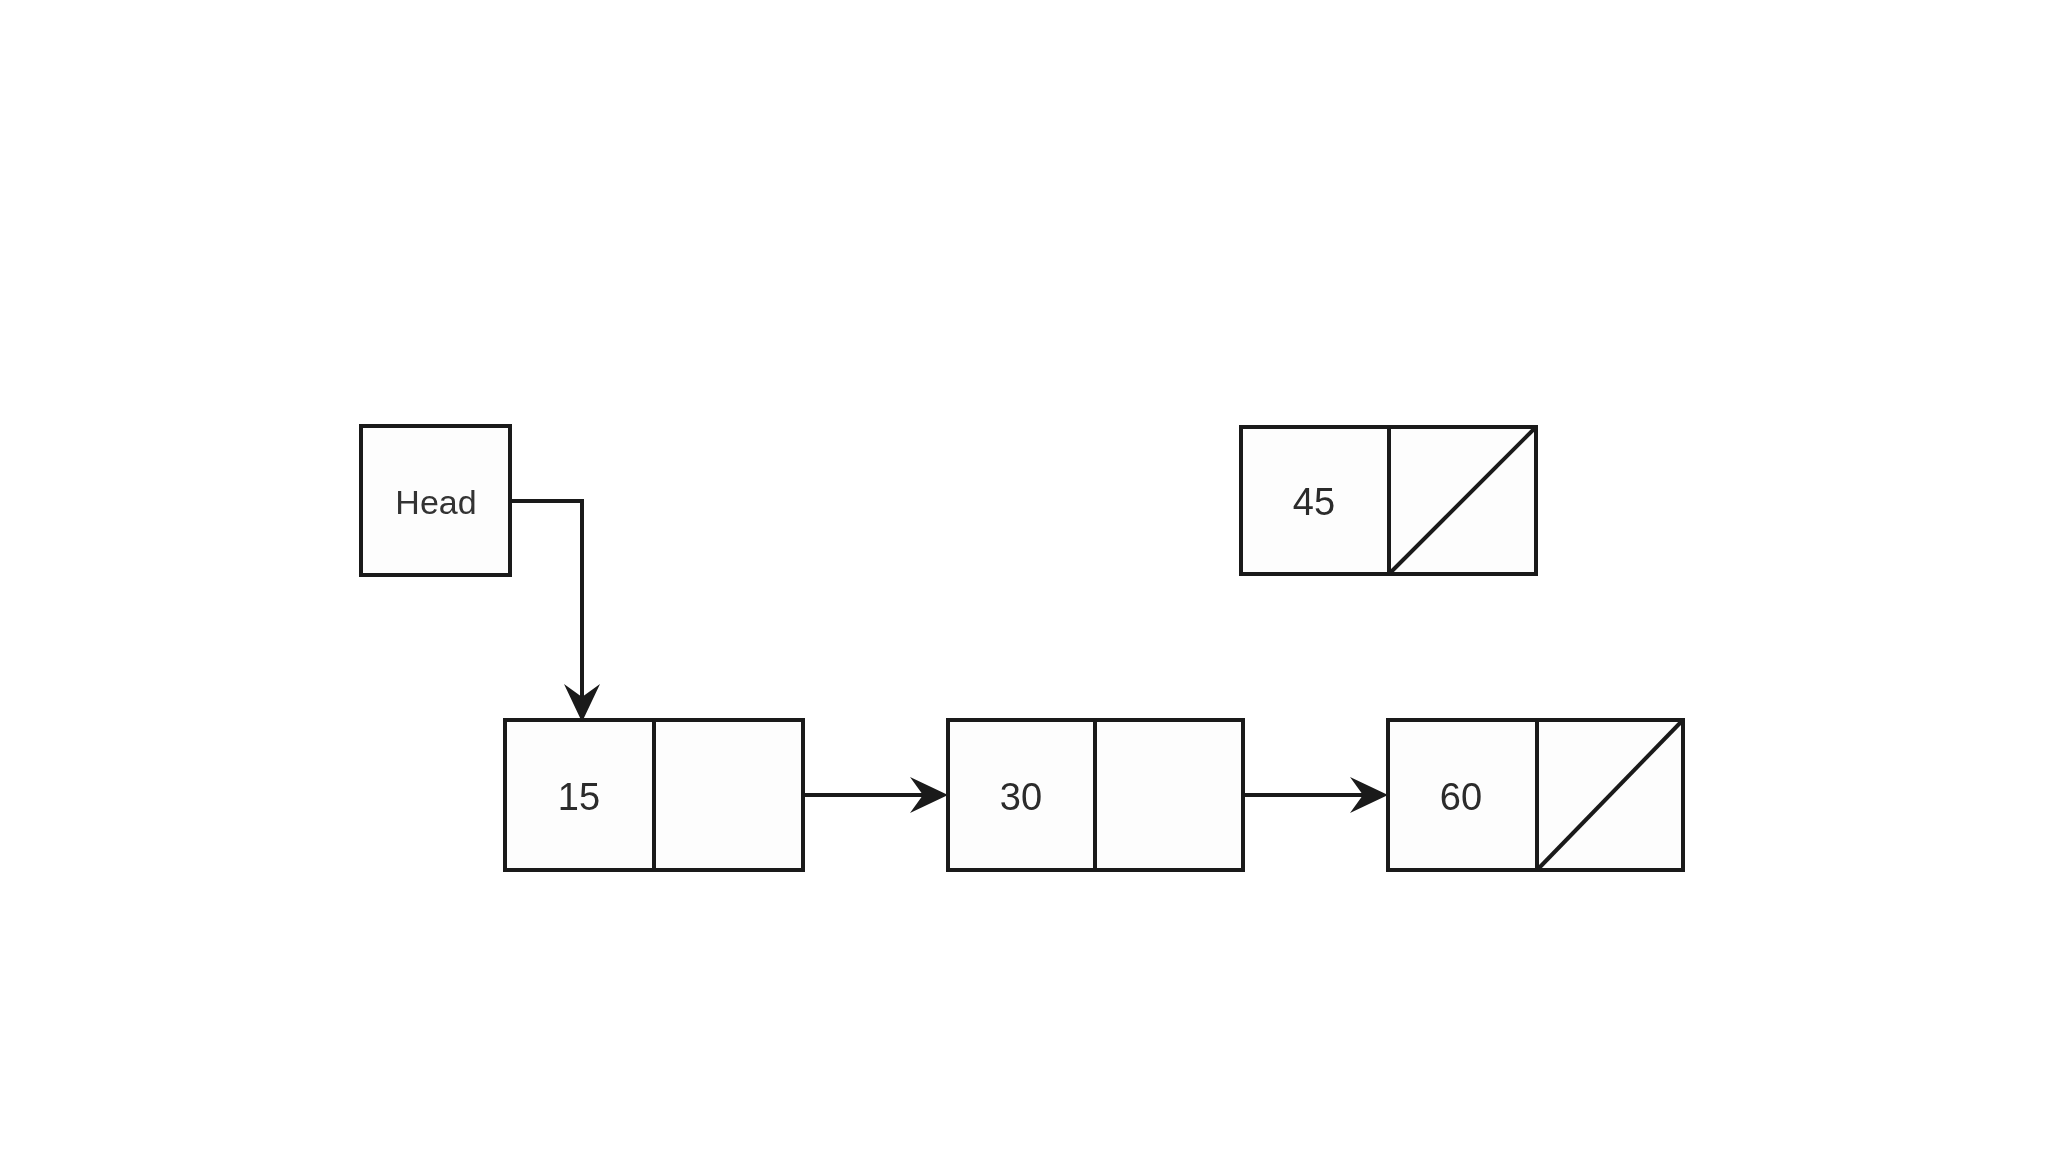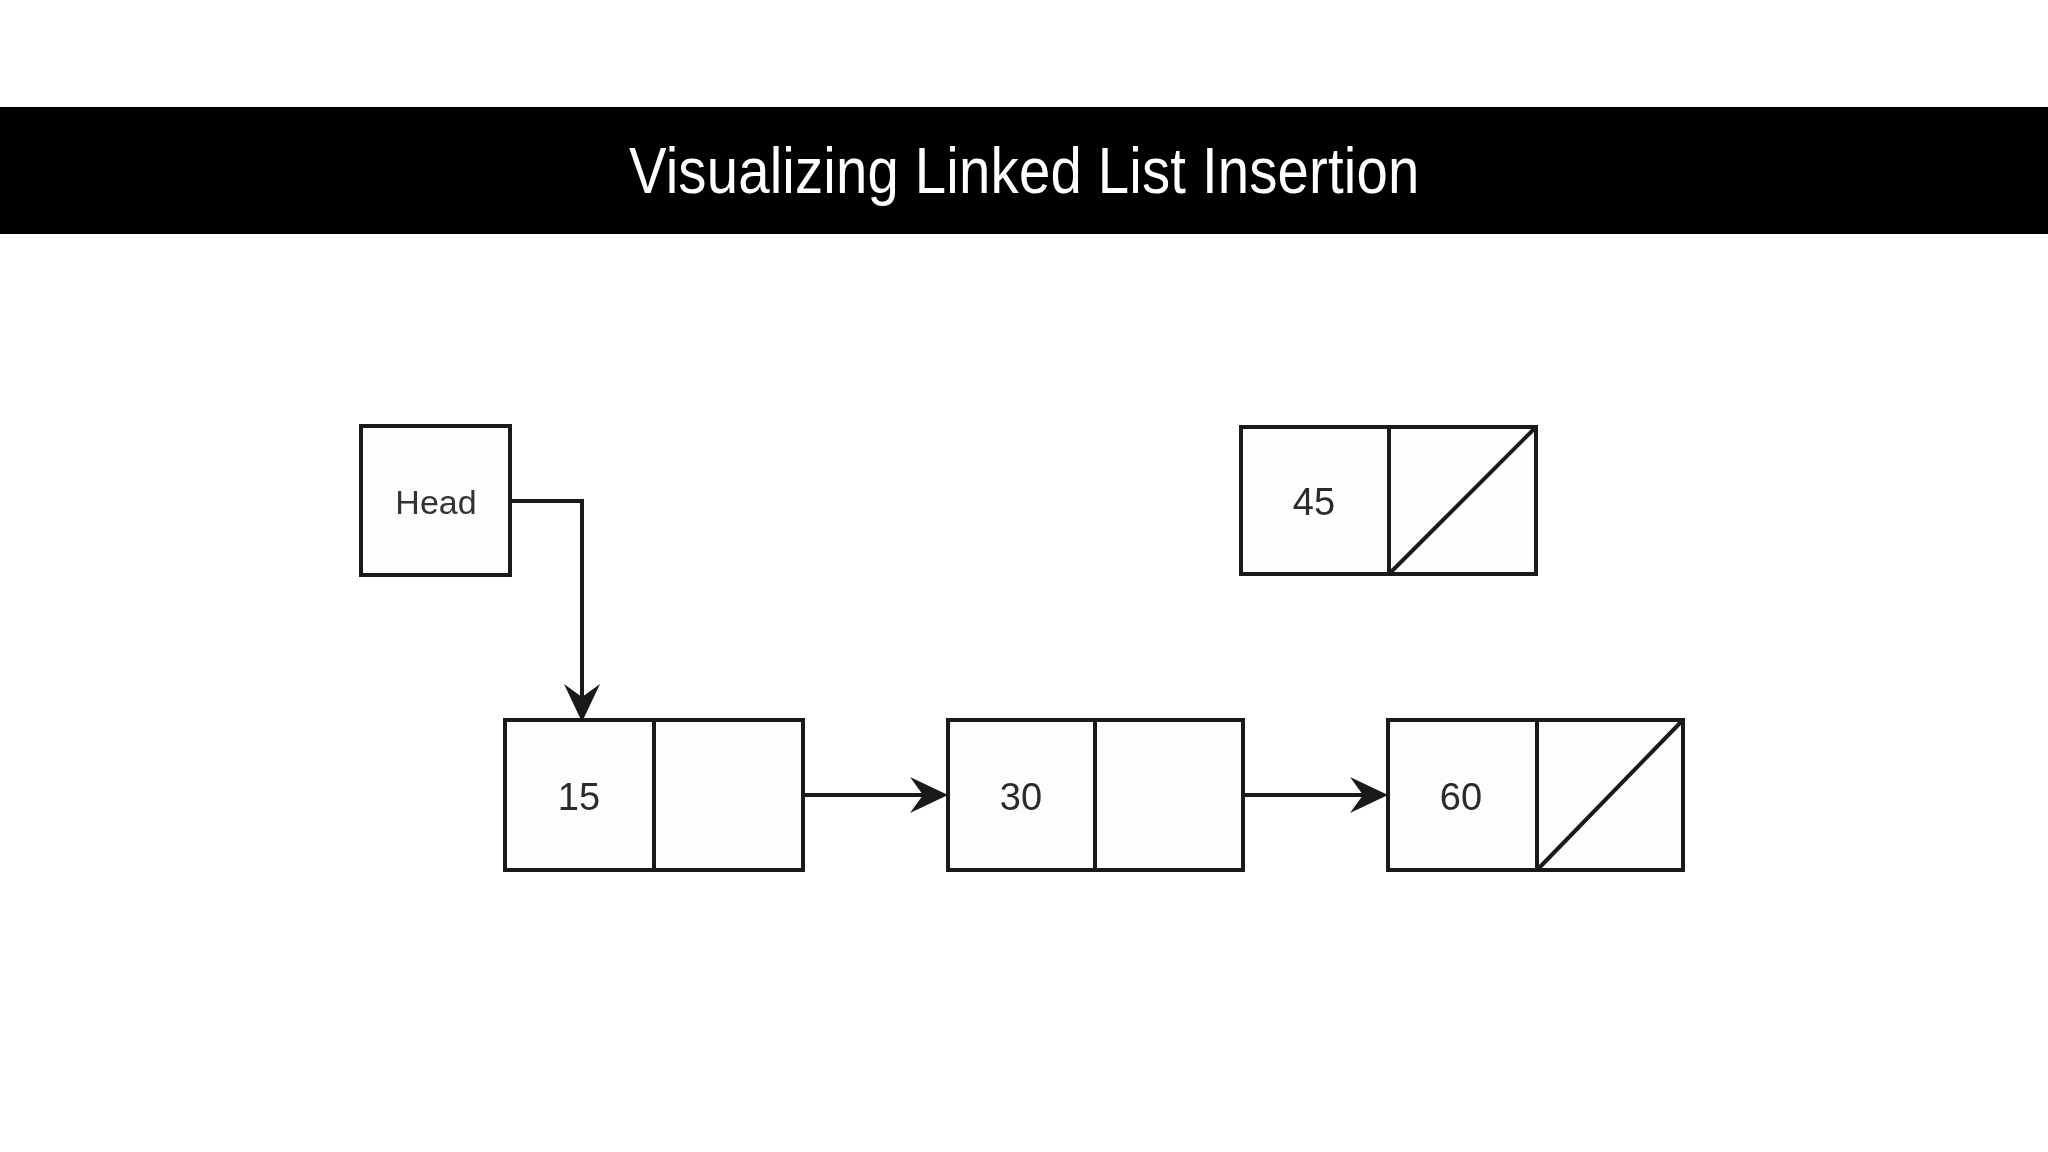--- a/index.html
+++ b/index.html
@@ -98,23 +98,20 @@
     font-size: 34px;
     text-anchor: middle;
     dominant-baseline: central;
   }
 </style>
 </head>
 <body>
 
 <div id="stage">
 
-  <div id="title-bar">
-    <div id="title-text">Visualizing Linked List Insertion</div>
-  </div>
 
   <div id="diagram">
     <svg id="diagram-svg" viewBox="0 0 2048 1152" xmlns="http://www.w3.org/2000/svg">
 
       <g>
         <rect class="node-box-rect" x="361" y="426" width="149" height="149"></rect>
         <text class="head-label-text" x="436" y="502">Head</text>
       </g>
 
       <g>

